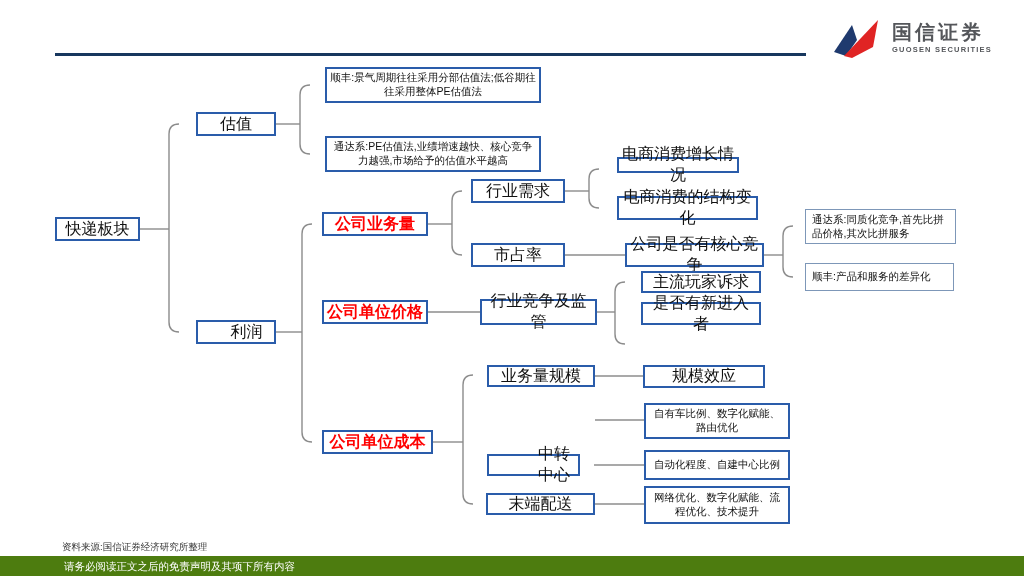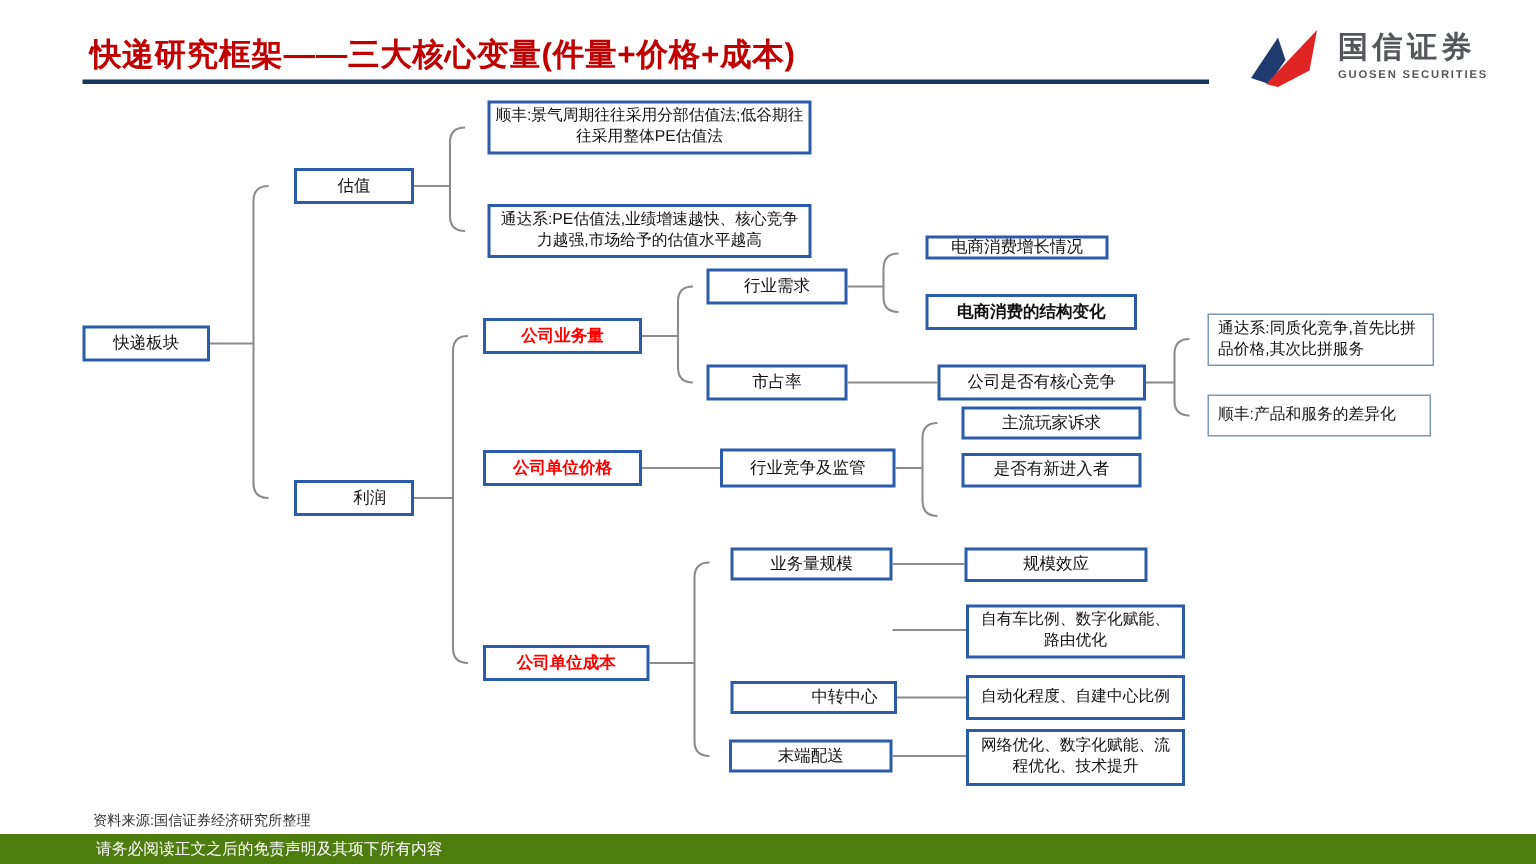--- a/index.html
+++ b/index.html
@@ -11,38 +11,37 @@
            color:#c00000; letter-spacing:0.5px; }
   .title-rule { position:absolute; left:55px; top:53px; width:751px; height:3px; background:#17375e; }
 
   .logo { position:absolute; right:32px; top:16px; display:flex; align-items:center; gap:8px; }
   .logo-text { display:flex; flex-direction:column; line-height:1.1; }
   .logo-cn { font-size:20px; color:#54565a; font-weight:600; letter-spacing:3px; }
   .logo-en { font-size:7.5px; color:#54565a; font-weight:bold; letter-spacing:1.2px; margin-top:3px; }
 
   .box { position:absolute; border:2px solid #2a5caa; background:#fff; display:flex;
          align-items:center; justify-content:center; text-align:center;
-         font-size:11px; color:#111; line-height:1.3; padding:1px 3px; }
+         font-size:16px; color:#111; line-height:1.3; padding:1px 3px; }
   .box.small { font-size:10.5px; }
   .box.red b, .box.red { color:#ff0000; font-weight:bold; }
   .box.thin { border:1.5px solid #7d97b8; text-align:left; justify-content:flex-start; padding:2px 6px; }
 
   .connectors { position:absolute; left:0; top:0; width:1024px; height:576px; pointer-events:none; }
   .connectors path { fill:none; stroke:#8c8c8c; stroke-width:1.4; }
 
   .source-note { position:absolute; left:62px; top:541px; font-size:9.5px; color:#333; }
   .footer-bar { position:absolute; left:0; top:556px; width:1024px; height:20px; background:#4d7c0f;
                 color:#fff; font-size:10.5px; line-height:20px; padding-left:64px; }
 </style>
 </head>
 <body>
 
 <div class="slide">
 
-  <div class="title">快递研究框架——三大核心变量(件量+价格+成本)</div>
   <div class="title-rule"></div>
 
   <div class="logo">
     <svg width="52" height="44" viewBox="0 0 52 44">
       <path d="M2 36 L20 9 L25 24 L14 40 Z" fill="#1f3a6e"></path>
       <path d="M12 40 L46 4 L41 31 L20 42 Z" fill="#e02424"></path>
     </svg>
     <div class="logo-text">
       <span class="logo-cn">国信证券</span>
       <span class="logo-en">GUOSEN SECURITIES</span>
@@ -78,35 +77,35 @@
   <div class="box" style="left:196px; top:112px; width:80px; height:24px;">估值</div>
   <div class="box" style="left:196px; top:320px; width:80px; height:24px;padding-left:24px;">利润</div>
 
   <div class="box small" style="left:325px; top:67px; width:216px; height:36px;">顺丰:景气周期往往采用分部估值法;低谷期往往采用整体PE估值法</div>
   <div class="box small" style="left:325px; top:136px; width:216px; height:36px;">通达系:PE估值法,业绩增速越快、核心竞争力越强,市场给予的估值水平越高</div>
 
   <div class="box red" style="left:322px; top:212px; width:106px; height:24px;">公司业务量</div>
   <div class="box" style="left:471px; top:179px; width:94px; height:24px;">行业需求</div>
   <div class="box" style="left:471px; top:243px; width:94px; height:24px;">市占率</div>
   <div class="box" style="left:617px; top:157px; width:122px; height:16px;">电商消费增长情况</div>
-  <div class="box" style="left:617px; top:196px; width:141px; height:24px;font-weight:bold;">电商消费的结构变化</div>
+  <div class="box" style="left:617px; top:196px; width:141px; height:24px;">电商消费的结构变化</div>
   <div class="box" style="left:625px; top:243px; width:139px; height:24px;">公司是否有核心竞争</div>
   <div class="box small thin" style="left:805px; top:209px; width:151px; height:35px;">通达系:同质化竞争,首先比拼品价格,其次比拼服务</div>
   <div class="box small thin" style="left:805px; top:263px; width:149px; height:28px;">顺丰:产品和服务的差异化</div>
 
   <div class="box red" style="left:322px; top:300px; width:106px; height:24px;">公司单位价格</div>
   <div class="box" style="left:480px; top:299px; width:117px; height:26px;">行业竞争及监管</div>
   <div class="box" style="left:641px; top:271px; width:120px; height:22px;">主流玩家诉求</div>
   <div class="box" style="left:641px; top:302px; width:120px; height:23px;">是否有新进入者</div>
 
   <div class="box red" style="left:322px; top:430px; width:111px; height:24px;">公司单位成本</div>
   <div class="box" style="left:487px; top:365px; width:108px; height:22px;">业务量规模</div>
   <div class="box" style="left:643px; top:365px; width:122px; height:23px;">规模效应</div>
   <div class="box small" style="left:644px; top:403px; width:146px; height:36px;">自有车比例、数字化赋能、路由优化</div>
-  <div class="box" style="left:487px; top:454px; width:111px; height:22px;padding-left:44px;">中转中心</div>
+  <div class="box" style="left:487px; top:454px; width:93px; height:22px;padding-left:44px;">中转中心</div>
   <div class="box small" style="left:644px; top:450px; width:146px; height:30px;">自动化程度、自建中心比例</div>
   <div class="box" style="left:486px; top:493px; width:109px; height:22px;">末端配送</div>
   <div class="box small" style="left:644px; top:486px; width:146px; height:38px;">网络优化、数字化赋能、流程优化、技术提升</div>
 
   <div class="source-note">资料来源:国信证券经济研究所整理</div>
   <div class="footer-bar">请务必阅读正文之后的免责声明及其项下所有内容</div>
 
 </div>
 
 </body></html>

